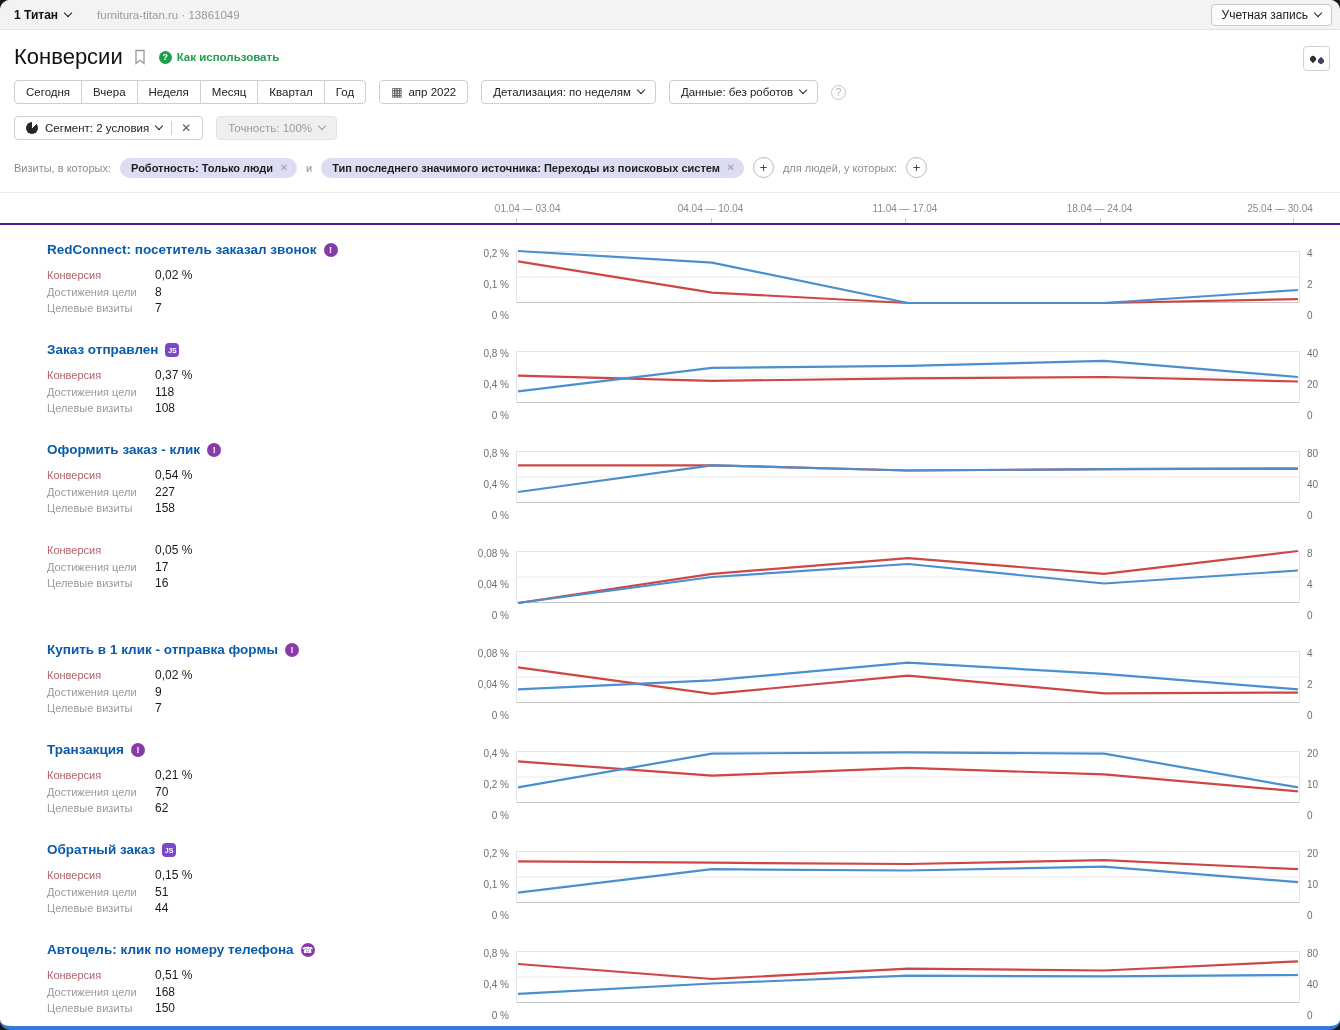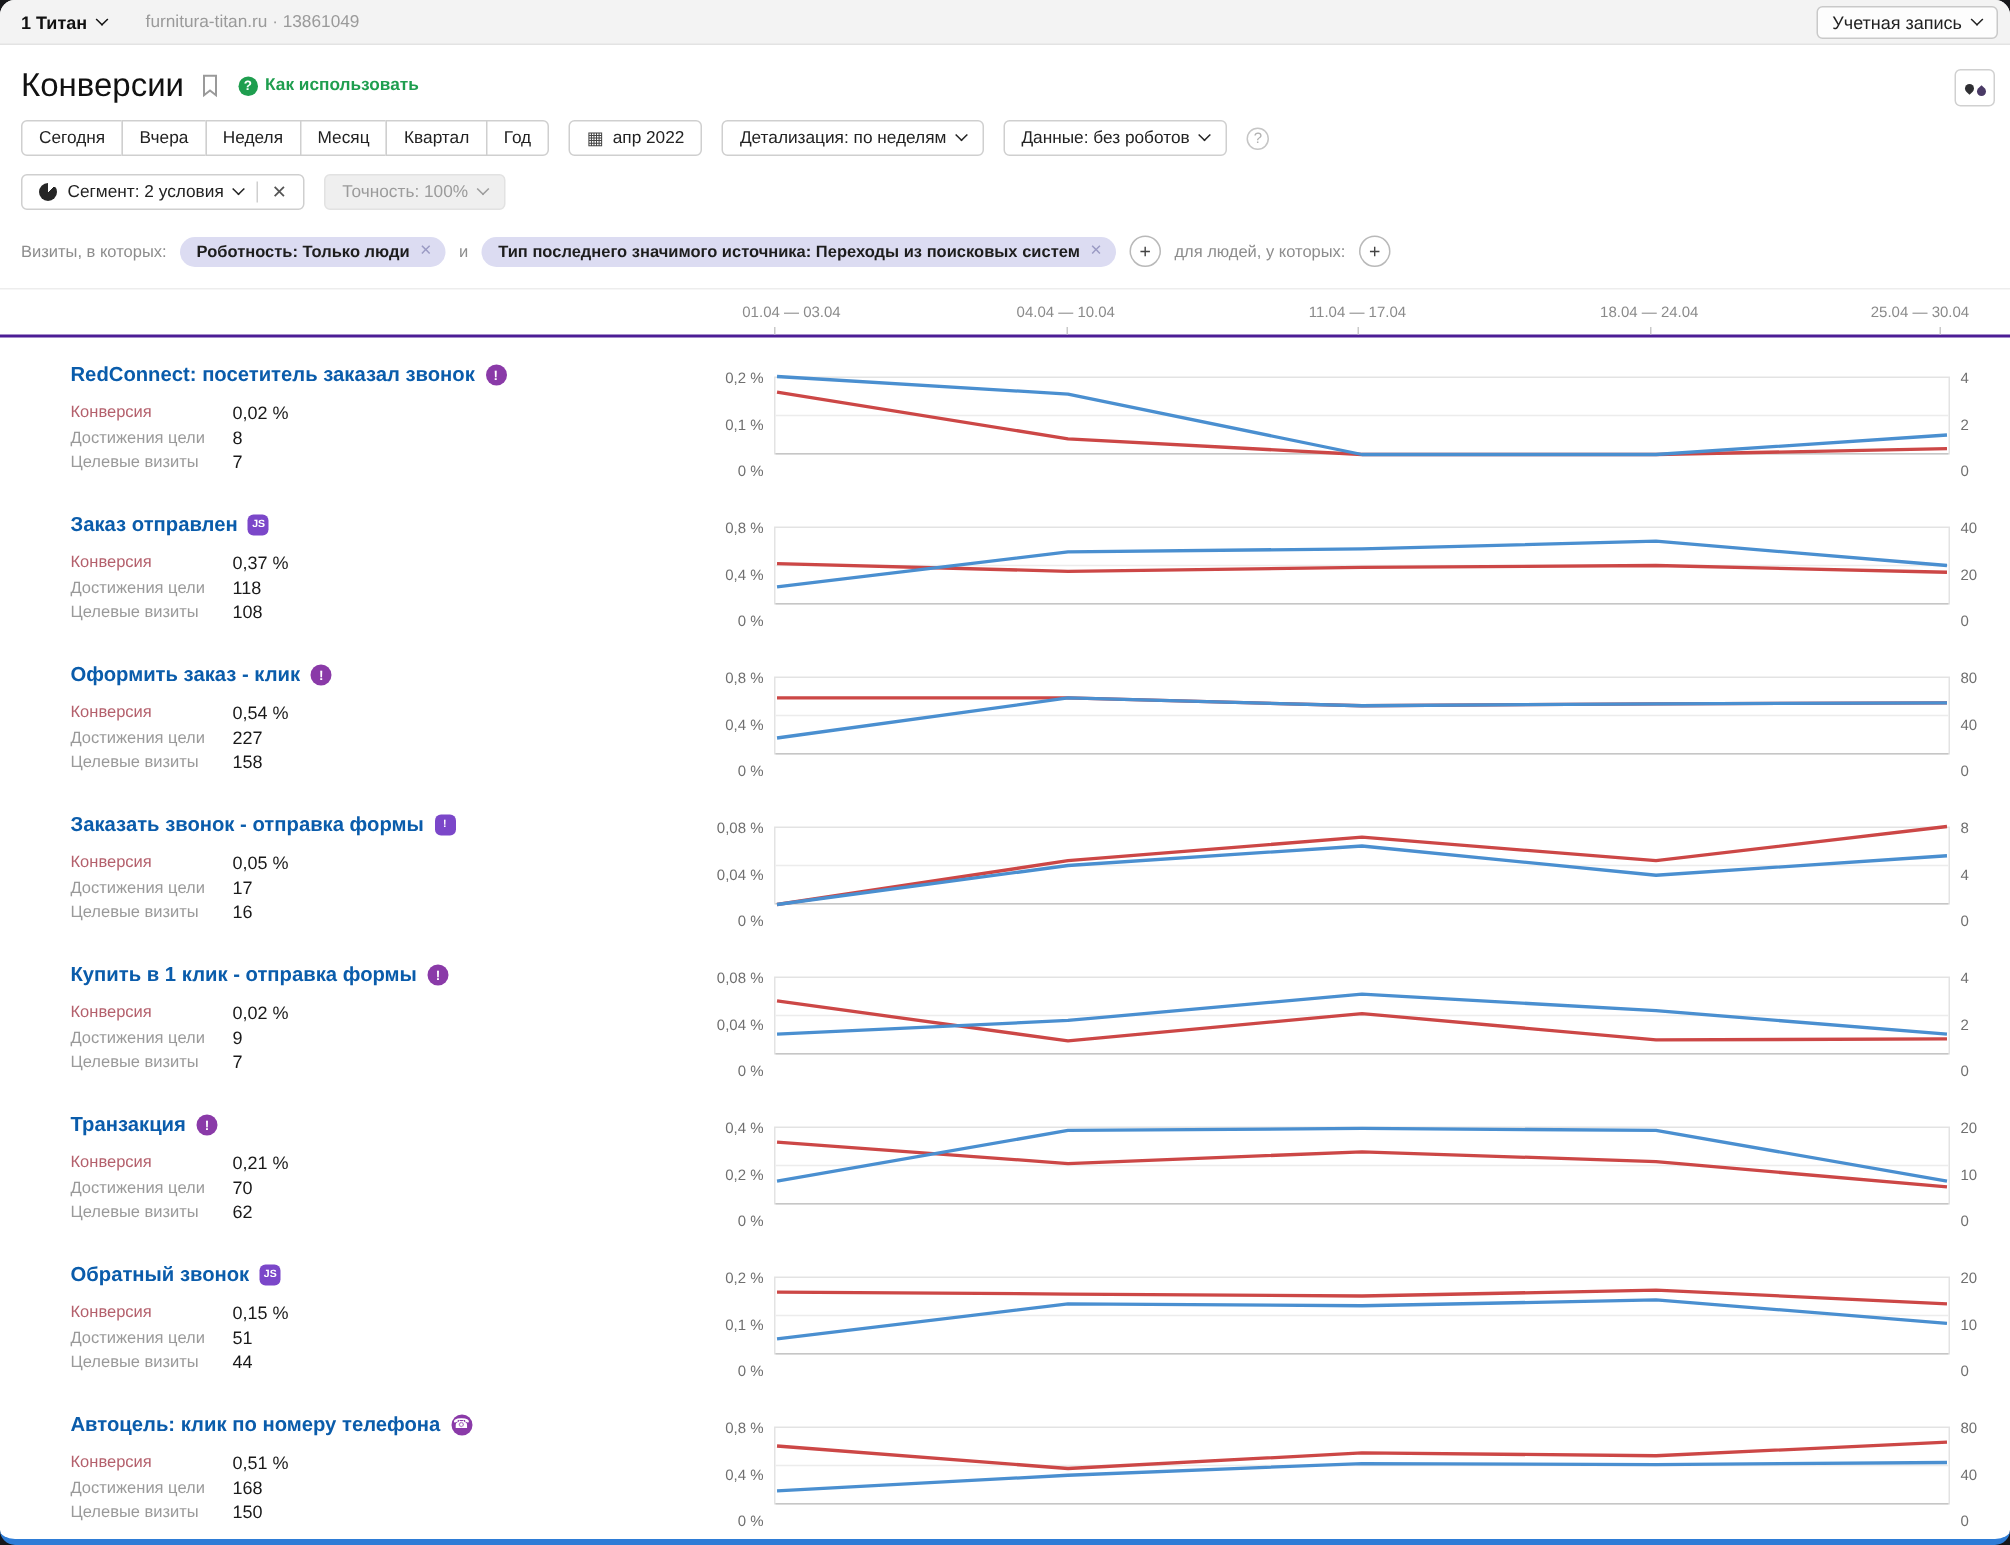--- a/index.html
+++ b/index.html
@@ -70,21 +70,21 @@
   .plus-btn { width:21px; height:21px; border-radius:50%; border:1px solid #b9b9b9; background:#fff;
     color:#444; font-size:13px; display:inline-flex; align-items:center; justify-content:center; cursor:pointer; }
   
   .date-axis { position:relative; height:32px; border-bottom:2px solid #4c1d95; }
   .date-axis-inner { position:absolute; left:516px; right:46px; top:0; bottom:0; }
   .date-label { position:absolute; bottom:9px; transform:translateX(-50%); font-size:10px; color:#8a8a8a; white-space:nowrap; }
   .tickmark { position:absolute; bottom:0; width:1px; height:5px; background:#c9c9c9; }
   
   .goal-row { display:flex; height:100px; padding-top:17px; }
   .goal-info { width:470px; padding-left:47px; flex:none; }
-  .goal-title-row { display:flex; align-items:center; margin-bottom:10px; }
+  .goal-title-row { display:flex; align-items:flex-end; margin-bottom:10px; }
   .goal-title { color:#0a5cab; font-weight:bold; font-size:13.5px; cursor:pointer; }
   .badge { display:inline-flex; align-items:center; justify-content:center; color:#fff;
     font-weight:bold; margin-left:7px; flex:none; }
   .badge.circle { width:14px; height:14px; border-radius:50%; background:#8a3aa8; font-size:9px; }
   .badge.square { width:14px; height:14px; border-radius:4px; background:#7b47c9; font-size:7px; }
   .metric-row { font-size:11px; color:#9a9a9a; line-height:16.5px; display:flex; }
   .metric-label { width:108px; flex:none; }
   .metric-label.conv { color:#b4606c; }
   .metric-value { color:#1a1a1a; font-size:12px; }
   .goal-chart { flex:1; display:flex; margin-top:-1px; }
@@ -318,24 +318,20 @@
           </div>
           <div class="axis-right">
             <span class="tick-label" style="top: 14.2857%;">80</span>
             <span class="tick-label" style="top: 51.4286%;">40</span>
             <span class="tick-label" style="top: 88.5714%;">0</span>
           </div>
         </div>
       </div>
       <div class="goal-row">
         <div class="goal-info">
-          <div class="goal-title-row">
-            <span class="goal-title">Заказать звонок - отправка формы</span>
-            <span class="badge square">!</span>
-          </div>
           <div class="metric-row">
             <span class="metric-label conv">Конверсия</span>
             <span class="metric-value">0,05 %</span>
           </div>
           <div class="metric-row">
             <span class="metric-label">Достижения цели</span>
             <span class="metric-value">17</span>
           </div>
           <div class="metric-row">
             <span class="metric-label">Целевые визиты</span>
@@ -442,21 +438,21 @@
           <div class="axis-right">
             <span class="tick-label" style="top: 14.2857%;">20</span>
             <span class="tick-label" style="top: 51.4286%;">10</span>
             <span class="tick-label" style="top: 88.5714%;">0</span>
           </div>
         </div>
       </div>
       <div class="goal-row">
         <div class="goal-info">
           <div class="goal-title-row">
-            <span class="goal-title">Обратный звонок</span>
+            <span class="goal-title">Обратный заказ</span>
             <span class="badge square">JS</span>
           </div>
           <div class="metric-row">
             <span class="metric-label conv">Конверсия</span>
             <span class="metric-value">0,15 %</span>
           </div>
           <div class="metric-row">
             <span class="metric-label">Достижения цели</span>
             <span class="metric-value">51</span>
           </div>

